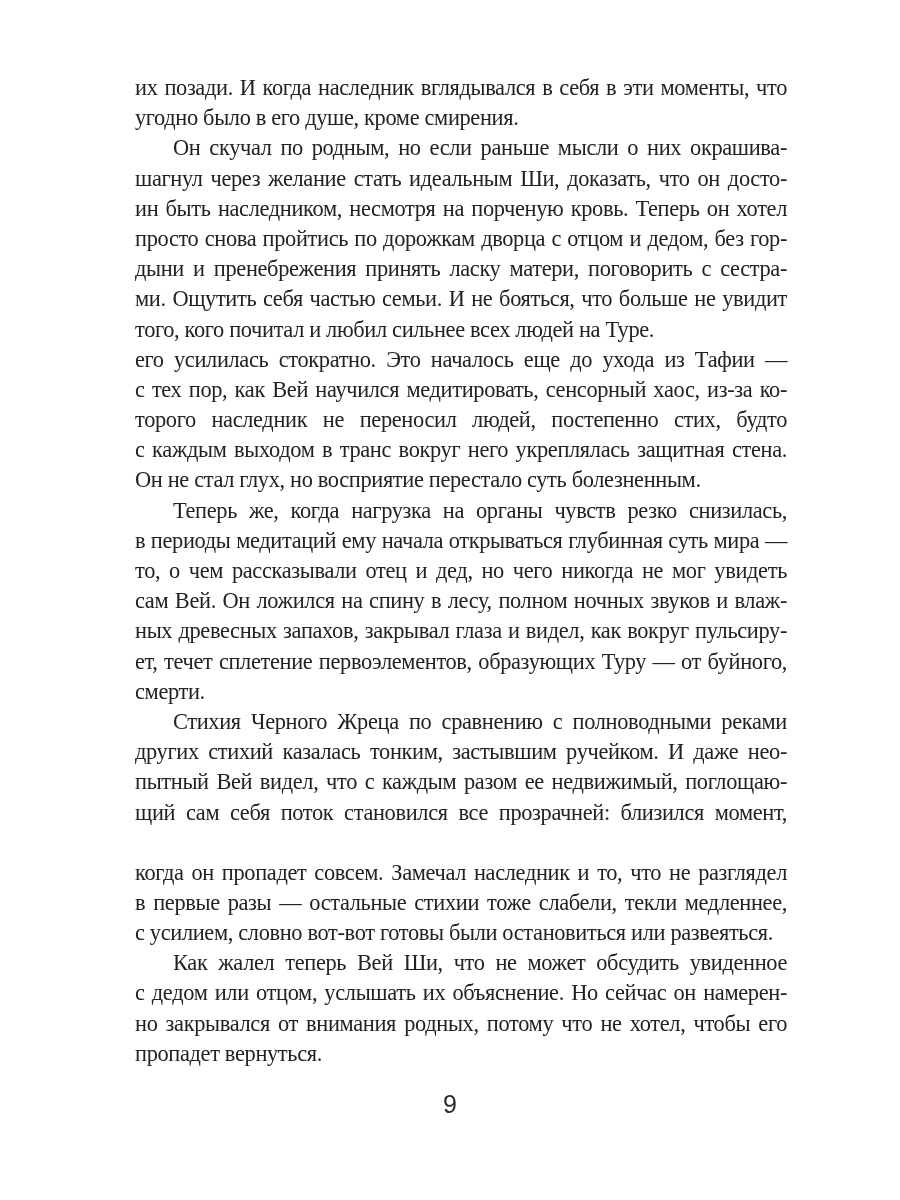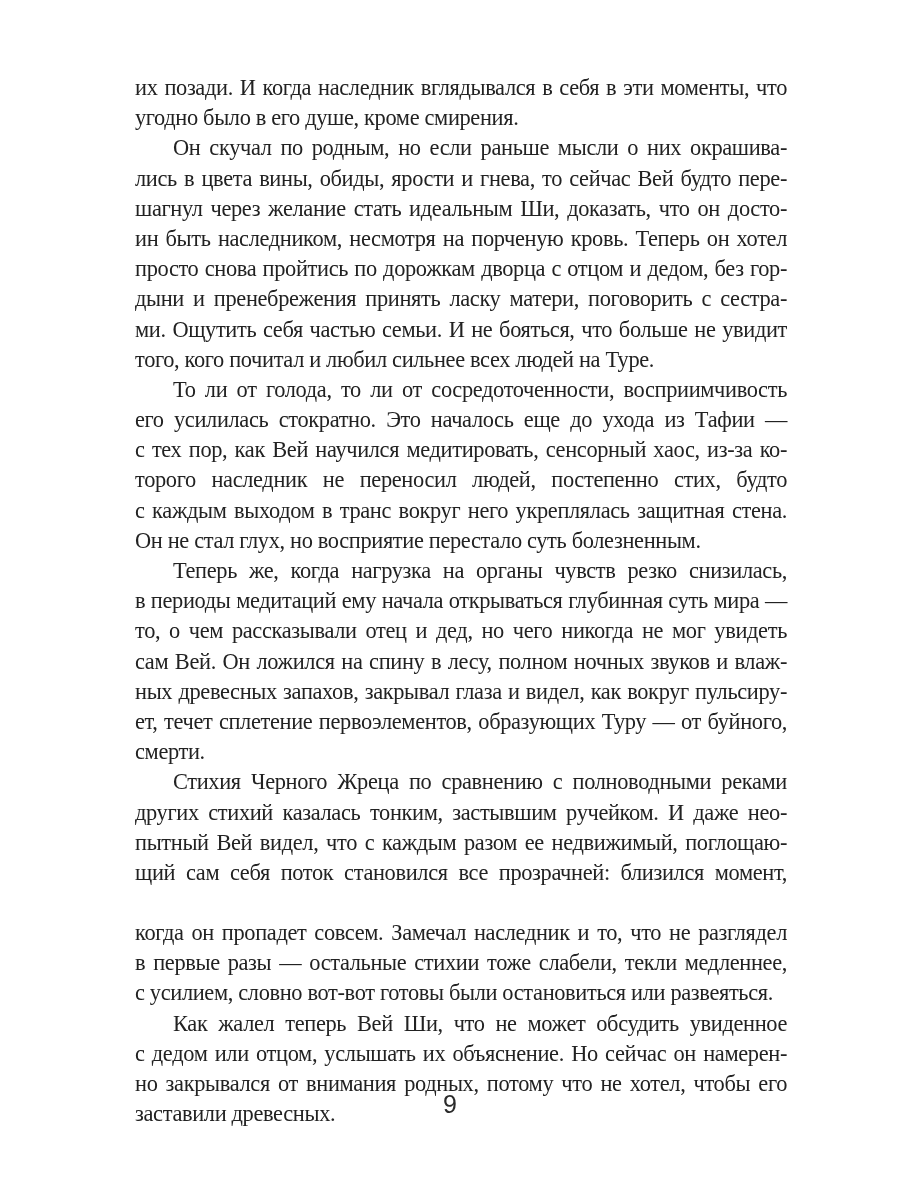--- a/index.html
+++ b/index.html
@@ -49,28 +49,26 @@
       color: #2a2a2a;
     }
   </style>
 </head>
 <body>
 
 <div class="page-text" id="page-text">
     <span class="line" style="white-space: normal;">их позади. И когда наследник вглядывался в себя в эти моменты, что</span>
     <span class="line last" style="white-space: normal;">угодно было в его душе, кроме смирения.</span>
     <span class="line indent" style="white-space: normal;">Он скучал по родным, но если раньше мысли о них окрашива-</span>
-    <span class="line" style="white-space: normal;">лись в цвета вины, обиды, ярости и гнева, то сейчас Вей будто пере-</span>
     <span class="line" style="white-space: normal;">шагнул через желание стать идеальным Ши, доказать, что он досто-</span>
     <span class="line" style="white-space: normal;">ин быть наследником, несмотря на порченую кровь. Теперь он хотел</span>
     <span class="line" style="white-space: normal;">просто снова пройтись по дорожкам дворца с отцом и дедом, без гор-</span>
     <span class="line" style="white-space: normal;">дыни и пренебрежения принять ласку матери, поговорить с сестра-</span>
     <span class="line" style="white-space: normal;">ми. Ощутить себя частью семьи. И не бояться, что больше не увидит</span>
     <span class="line last" style="white-space: normal;">того, кого почитал и любил сильнее всех людей на Туре.</span>
-    <span class="line indent" style="white-space: normal;">То ли от голода, то ли от сосредоточенности, восприимчивость</span>
     <span class="line" style="white-space: normal;">его усилилась стократно. Это началось еще до ухода из Тафии —</span>
     <span class="line" style="white-space: normal;">с тех пор, как Вей научился медитировать, сенсорный хаос, из-за ко-</span>
     <span class="line" style="white-space: normal;">торого наследник не переносил людей, постепенно стих, будто</span>
     <span class="line" style="white-space: normal;">с каждым выходом в транс вокруг него укреплялась защитная стена.</span>
     <span class="line last" style="white-space: normal;">Он не стал глух, но восприятие перестало суть болезненным.</span>
     <span class="line indent" style="white-space: normal;">Теперь же, когда нагрузка на органы чувств резко снизилась,</span>
     <span class="line" style="white-space: normal;">в периоды медитаций ему начала открываться глубинная суть мира —</span>
     <span class="line" style="white-space: normal;">то, о чем рассказывали отец и дед, но чего никогда не мог увидеть</span>
     <span class="line" style="white-space: normal;">сам Вей. Он ложился на спину в лесу, полном ночных звуков и влаж-</span>
     <span class="line" style="white-space: normal;">ных древесных запахов, закрывал глаза и видел, как вокруг пульсиру-</span>
@@ -79,16 +77,16 @@
     <span class="line indent" style="white-space: normal;">Стихия Черного Жреца по сравнению с полноводными реками</span>
     <span class="line" style="white-space: normal;">других стихий казалась тонким, застывшим ручейком. И даже нео-</span>
     <span class="line" style="white-space: normal;">пытный Вей видел, что с каждым разом ее недвижимый, поглощаю-</span>
     <span class="line" style="white-space: normal;">щий сам себя поток становился все прозрачней: близился момент,</span>
     <span class="line" style="white-space: normal; margin-top: 30px;">когда он пропадет совсем. Замечал наследник и то, что не разглядел</span>
     <span class="line" style="white-space: normal;">в первые разы — остальные стихии тоже слабели, текли медленнее,</span>
     <span class="line last" style="white-space: normal;">с усилием, словно вот-вот готовы были остановиться или развеяться.</span>
     <span class="line indent" style="white-space: normal;">Как жалел теперь Вей Ши, что не может обсудить увиденное</span>
     <span class="line" style="white-space: normal;">с дедом или отцом, услышать их объяснение. Но сейчас он намерен-</span>
     <span class="line" style="white-space: normal;">но закрывался от внимания родных, потому что не хотел, чтобы его</span>
-    <span class="line last" style="white-space: normal;">заставили древесных.</span>
+    <span class="line last" style="white-space: normal;">пропадет вернуться.</span>
   </div>
 
 <div class="page-number">9</div>
 
 </body></html>

